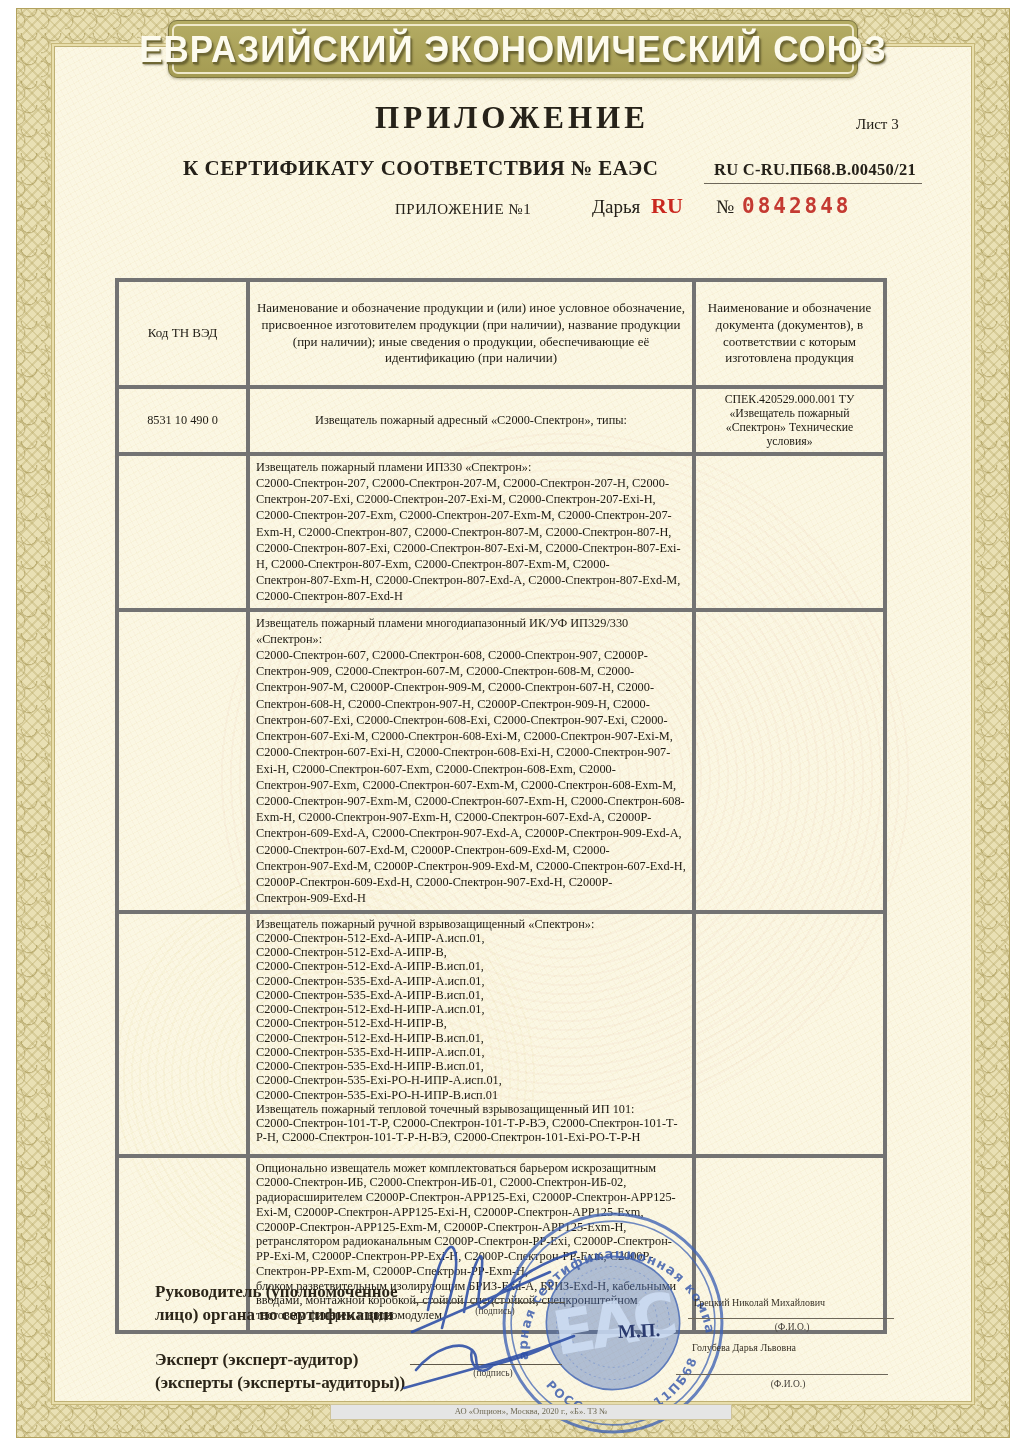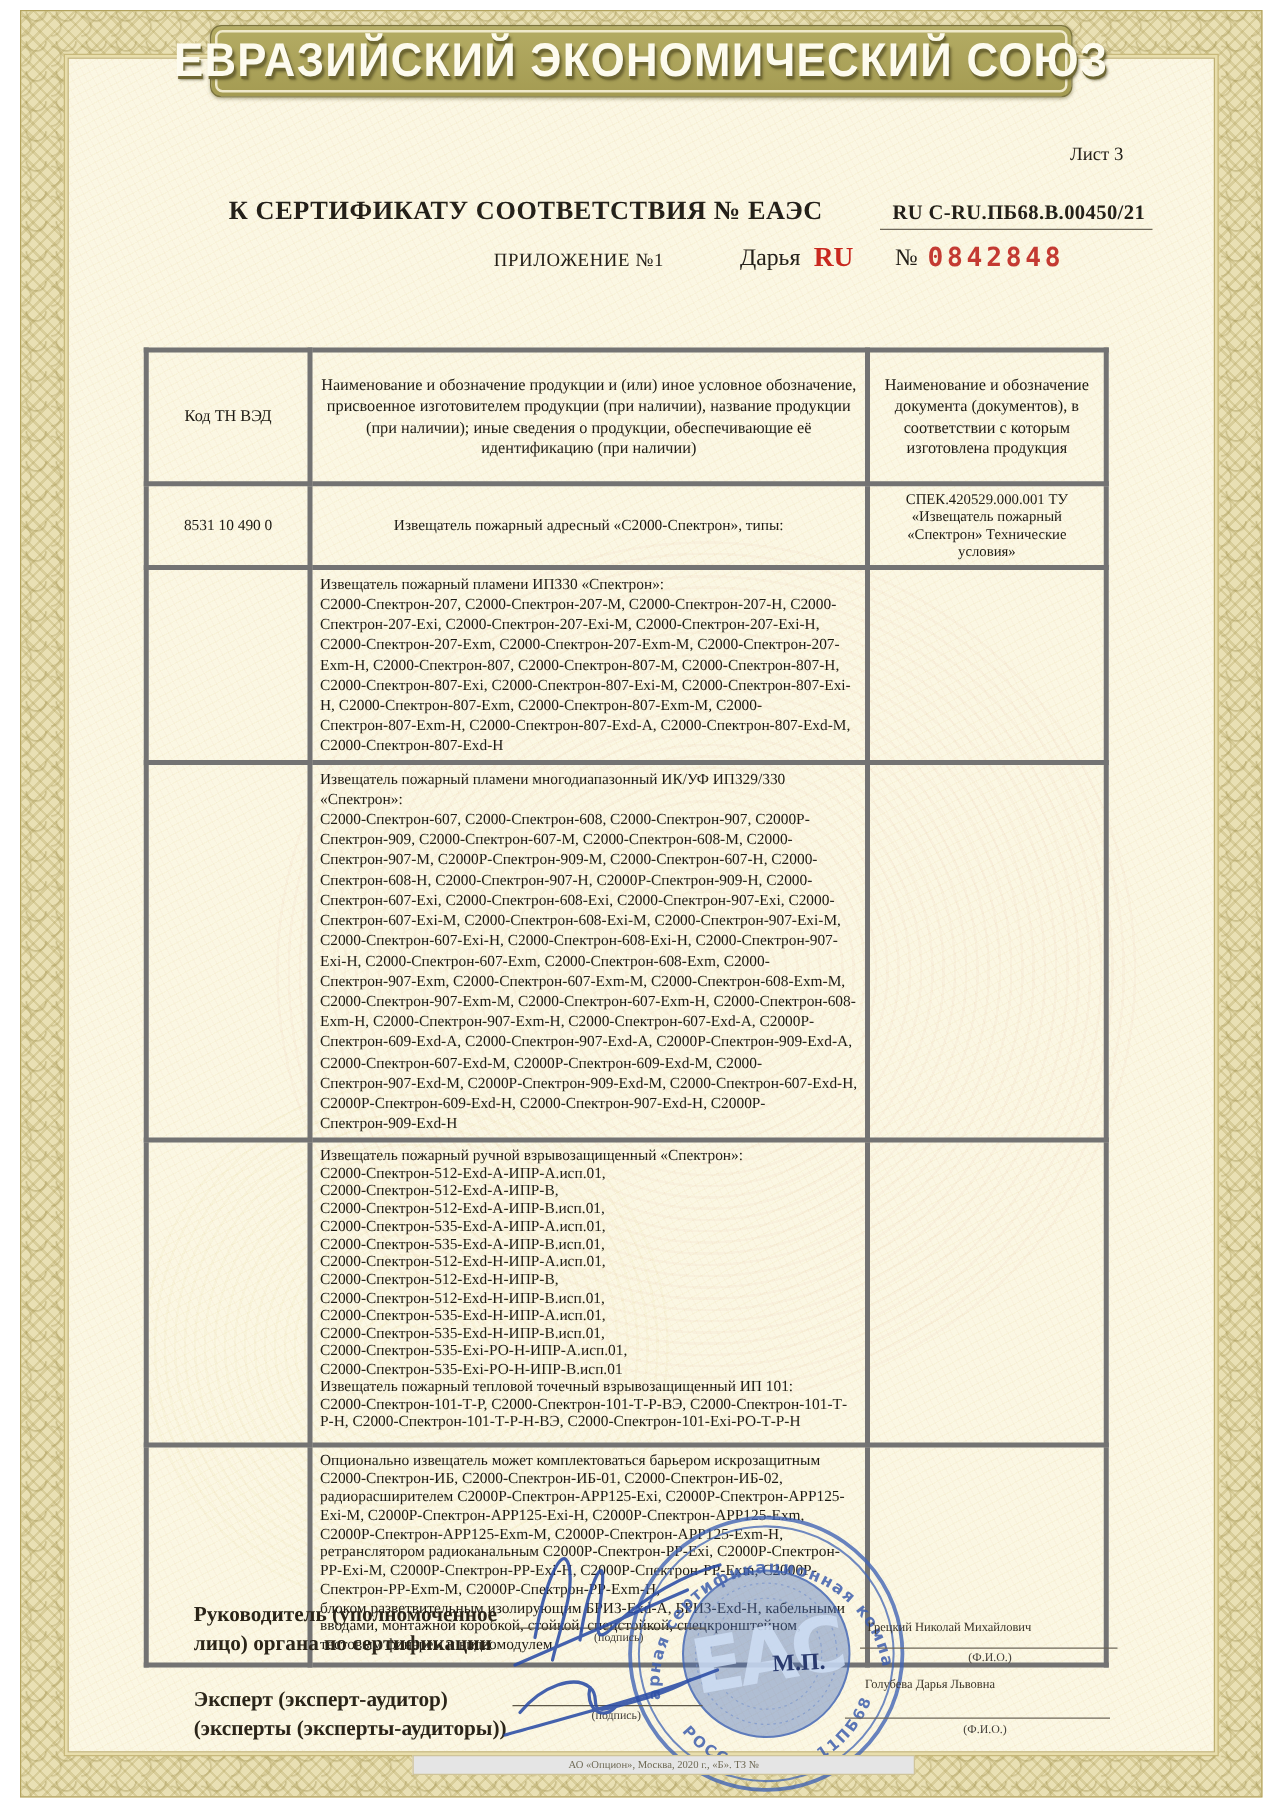--- a/index.html
+++ b/index.html
@@ -97,20 +97,21 @@
     <div class="rosette a"></div>
     <div class="rosette b"></div>
   </div>
 
   <div class="banner">
     <div class="banner-inner">
       <span class="banner-text">ЕВРАЗИЙСКИЙ ЭКОНОМИЧЕСКИЙ СОЮЗ</span>
     </div>
   </div>
 
+  <div class="doc-title">ПРИЛОЖЕНИЕ</div>
   <div class="sheet-no">Лист 3</div>
   <div class="subtitle">К СЕРТИФИКАТУ СООТВЕТСТВИЯ № ЕАЭС</div>
   <div class="cert-no">RU C-RU.ПБ68.В.00450/21</div>
   <div class="annex-no">ПРИЛОЖЕНИЕ №1</div>
   <div class="series-label">Дарья</div>
   <div class="series-value">RU</div>
   <div class="num-sign">№</div>
   <div class="num-value">0842848</div>
 
   <table class="tbl">

